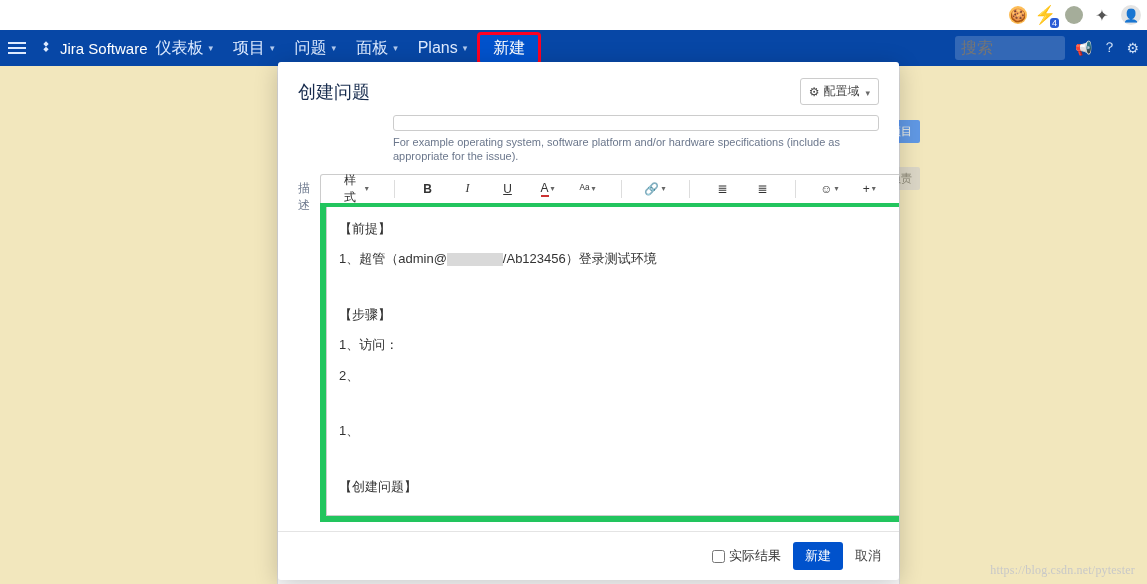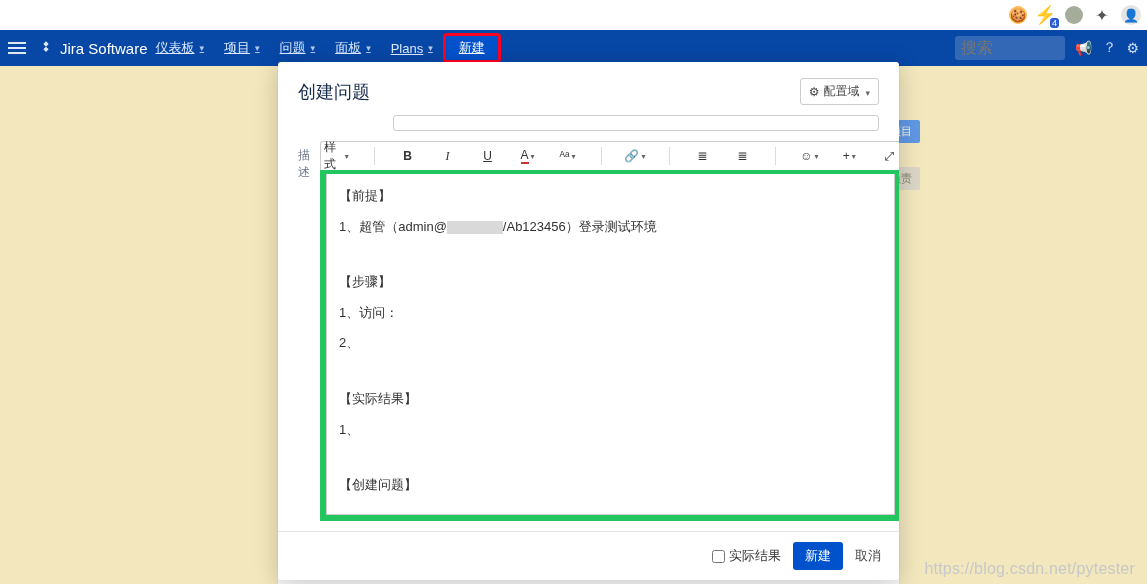--- a/index.html
+++ b/index.html
@@ -15,21 +15,21 @@
     .chrome-ic-puz { font-size:16px; color:#555; }
     .chrome-ic-user { width:20px;height:20px;border-radius:50%; background:#e4e4e4; display:flex;align-items:center;justify-content:center;font-size:13px;color:#555; }
 
     
     .jira-bar { position:absolute; top:30px; left:0; right:0; height:36px; background:#0747a6; display:flex; align-items:center; color:#deebff; font-size:13px; padding:0 8px; }
     .hamb { width:18px; display:flex; flex-direction:column; gap:3px; margin-right:12px;}
     .hamb span { height:2px; background:#deebff; }
     .logo { display:flex; align-items:center; gap:6px; font-weight:500; color:#fff; font-size:15px; }
     .logo svg { width:16px;height:16px; }
     .nav { display:flex; gap:4px; }
-    .nav-item { padding:4px 8px; color:#deebff; display:flex; align-items:center; gap:3px; font-size:13px; cursor:pointer;text-decoration:underline; }
+    .nav-item { padding:4px 8px; color:#deebff; display:flex; align-items:center; gap:3px; font-size:16px; cursor:pointer; }
     .nav-item.create { background:#0052cc; color:#fff; padding:4px 14px; border-radius:2px; outline:3px solid #f02; outline-offset:-1px; }
     .chev::after { content:'▾'; font-size:9px; margin-left:2px; opacity:.8; }
     .jira-right { margin-left:auto; display:flex; align-items:center; gap:10px; }
     .search-box { width:110px; height:24px; background:rgba(255,255,255,.18); border-radius:3px; display:flex; align-items:center; padding:0 6px; color:#cfd; font-size:12px; }
     .search-box input { flex:1; background:none; border:none; outline:none; color:#fde047; font-size:16px; }
     .jr-icon { color:#cddff6; font-size:14px; }
 
     
     .page-bg { position:absolute; top:66px; left:0; right:0; bottom:0; background:#f2e7bd; }
     .content-strip { position:absolute; left:277px; width:623px; top:66px; bottom:0; background:#fafafa; border-left:1px solid #ddd; border-right:1px solid #ddd; }
@@ -45,41 +45,41 @@
 
     .modal-body { flex:1; overflow:auto; padding:0 20px 8px 20px; }
 
     .field-row { display:flex; align-items:flex-start; margin-bottom:10px; }
     .field-label { width:95px; text-align:center; padding-right:10px; font-size:12px; color:#6b778c; padding-top:6px; }
     .field-content { flex:1; }
 
     .env-box { width:100%; height:16px; border:1px solid #ccc; border-radius:3px; background:#fff; resize:none; }
     .hint { font-size:11px; color:#6b778c; margin-top:4px; line-height:1.3; }
 
-    .toolbar { border:1px solid #ccc; border-bottom:none; border-radius:3px 3px 0 0; display:flex; align-items:center; padding:3px 0; gap:18px; background:#fff; }
+    .toolbar { border:1px solid #ccc; border-bottom:none; border-radius:3px 3px 0 0; display:flex; align-items:center; padding:3px 20px; gap:18px; background:#fff; }
     .tool-sep { width:1px; height:18px; background:#ddd; margin:0 4px; }
     .tbtn { min-width:22px;height:22px; display:flex;align-items:center;justify-content:center; font-size:12px; color:#333; border-radius:2px; cursor:pointer; padding:0 3px; }
     .tbtn.sm-chev::after { content:'▾'; font-size:8px; margin-left:2px; color:#666; }
     .tbtn.bold { font-weight:bold; }
     .tbtn.italic { font-style:italic; font-family:serif; }
     .tbtn.u { text-decoration:underline; }
     .tbtn.color-a { color:#333; }
     .tbtn.expand { margin-left:auto; }
 
     .editor-wrap { position:relative; border:6px solid #22c55e; border-top-width:4px; }
     .editor { border:1px solid #ccc; border-top:none; min-height:270px; padding:10px 12px; font-size:13px; color:#333; line-height:1.9; background:#fff; }
     .editor .sec { margin-bottom:6px; }
     .editor .blocked { background:#d9d9d9; display:inline-block; width:56px; height:13px; vertical-align:middle; }
 
     .modal-foot { border-top:1px solid #e4e4e4; padding:10px 18px; display:flex; align-items:center; justify-content:flex-end; gap:12px; font-size:13px; }
     .chk-wrap { display:flex; align-items:center; gap:4px; color:#333; }
     .btn-primary { background:#0052cc; color:#fff; border:none; padding:5px 12px; border-radius:3px; font-size:13px; cursor:pointer; }
     .btn-cancel { background:none; border:none; color:#444; cursor:pointer; font-size:13px; }
 
-    .watermark { position:absolute; bottom:6px; right:12px; font-size:16px; color:#c8c8c8; letter-spacing:.2px; pointer-events:none; }
+    .watermark { position:absolute; bottom:6px; right:12px; font-size:12px; color:#c8c8c8; letter-spacing:.2px; pointer-events:none;font-family:Liberation Serif, serif; }
   </style>
 </head>
 <body>
 
 <div class="chrome-bar">
   <span class="chrome-icon chrome-ic-cookie">🍪</span>
   <span class="chrome-icon chrome-ic-bolt">⚡<span class="chrome-bolt-badge">4</span></span>
   <span class="chrome-icon chrome-ic-gray"></span>
   <span class="chrome-icon chrome-ic-puz">✦</span>
   <span class="chrome-ic-user">👤</span>
@@ -144,20 +144,21 @@
       <span class="chev"></span>
     </button>
   </div>
 
   <div class="modal-body">
 
     <div class="field-row">
       <div class="field-label"></div>
       <div class="field-content">
         <div class="env-box"></div>
+        <div class="hint">For example operating system, software platform and/or hardware specifications (include as appropriate for the issue).</div>
       </div>
     </div>
 
     <div class="field-row">
       <div class="field-label">描述</div>
       <div class="field-content">
         <div class="toolbar">
           <div class="tbtn sm-chev">
               <span>样式</span>
             </div>
@@ -183,21 +184,20 @@
           <div class="editor">
             <div class="sec">【前提】</div>
             <div class="sec">
               <span>1、超管（admin@</span><span class="blocked"></span><span>/Ab123456）登录测试环境</span>
             </div>
             <br>
             <div class="sec">【步骤】</div>
             <div class="sec">1、访问：</div>
             <div class="sec">2、</div>
             <br>
-            <div class="sec">【实际结果】</div>
             <div class="sec">1、</div>
             <br>
             <div class="sec">【创建问题】</div>
             
           </div>
         </div>
 
       </div>
     </div>
 

